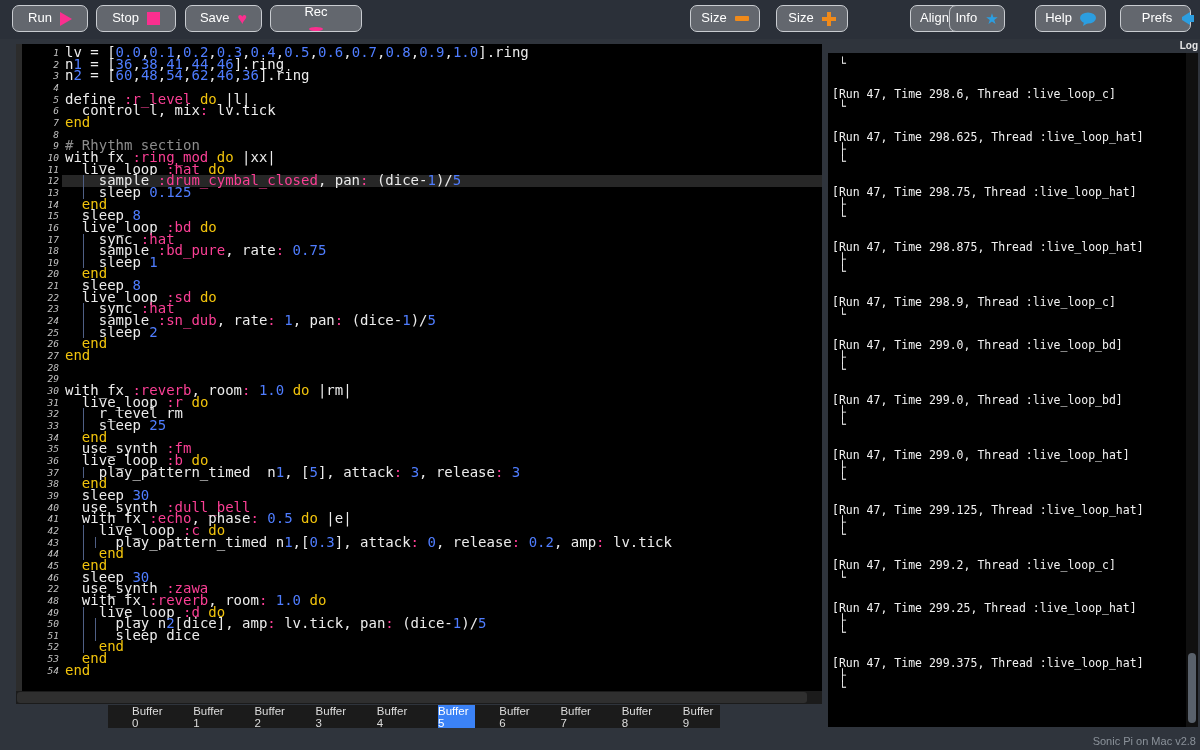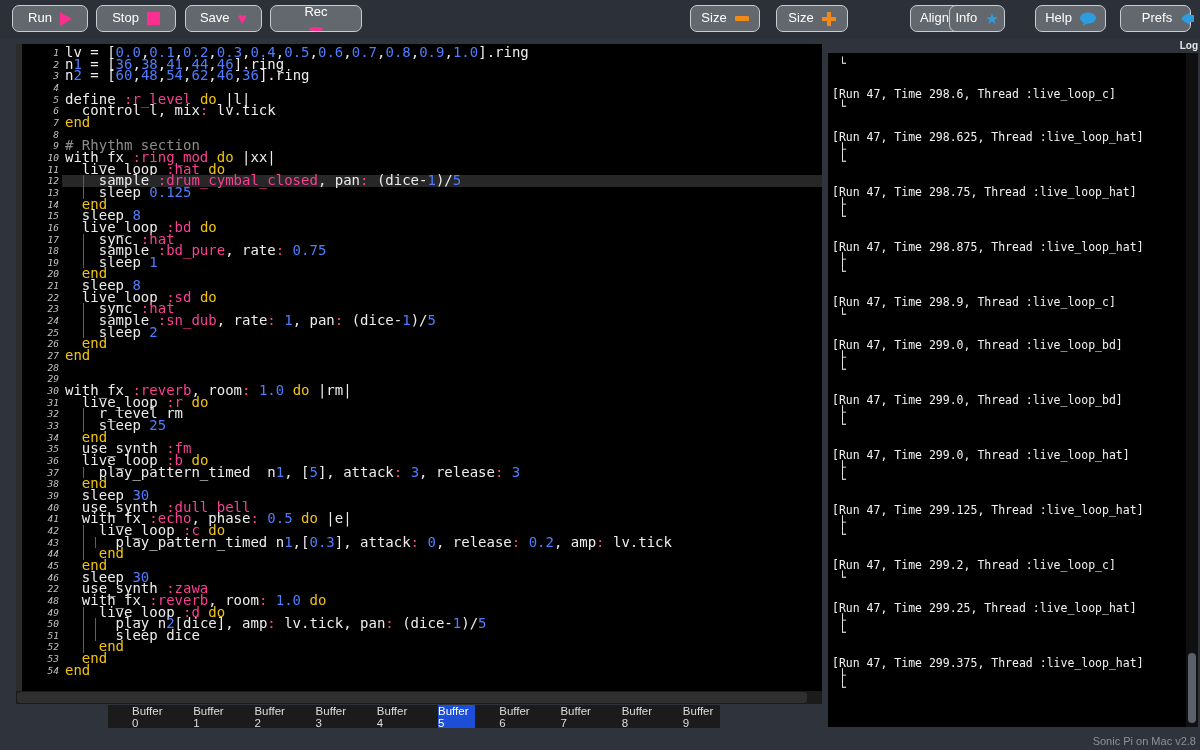--- a/index.html
+++ b/index.html
@@ -41,21 +41,21 @@
   .t-sym{color:#fb3f95;}
   .t-kw{color:#f2c40c;}
   .t-com{color:#8d8d8d;}
   .t-colon{color:#fb3f95;}
   #editor-hscroll{position:absolute;left:0;bottom:0;width:806px;height:13px;background:#1b1b1b;}
   #editor-hscroll .thumb{position:absolute;left:1px;top:1px;width:790px;height:11px;background:#2f2f2f;border-radius:3px;}
   
   #tabbar{position:absolute;left:108px;top:705px;width:612px;height:23px;background:#1b1b1b;display:flex;}
   .tab{flex:1 1 0;display:flex;align-items:center;justify-content:center;
     color:#dcdcdc;font-size:11.5px;cursor:pointer;margin-left:24px;}
-  .tab.selected{background:#1d4ed8;color:#ffffff;}
+  .tab.selected{background:#3b82f6;color:#ffffff;}
   
   #log-title{position:absolute;left:828px;top:39px;width:370px;height:14px;
     text-align:right;color:#e6e6e6;font-size:10px;font-weight:bold;line-height:14px;}
   #log-panel{position:absolute;left:828px;top:53px;width:358px;height:674px;background:#000000;overflow:hidden;}
   #log-content{position:absolute;left:4px;top:4px;width:350px;}
   .log-entry{margin-bottom:19px;}
   .log-header,.log-branch{font-family:"DejaVu Sans Mono",monospace;font-size:11.5px;line-height:12px;color:#f2f2f2;white-space:pre;}
   .log-branch{padding-left:7px;}
   #log-scroll{position:absolute;left:1186px;top:53px;width:12px;height:674px;background:#101010;}
   #log-scroll .thumb{position:absolute;left:2px;width:8px;border-radius:4px;background:#59616b;top:600px;height:70px;}

